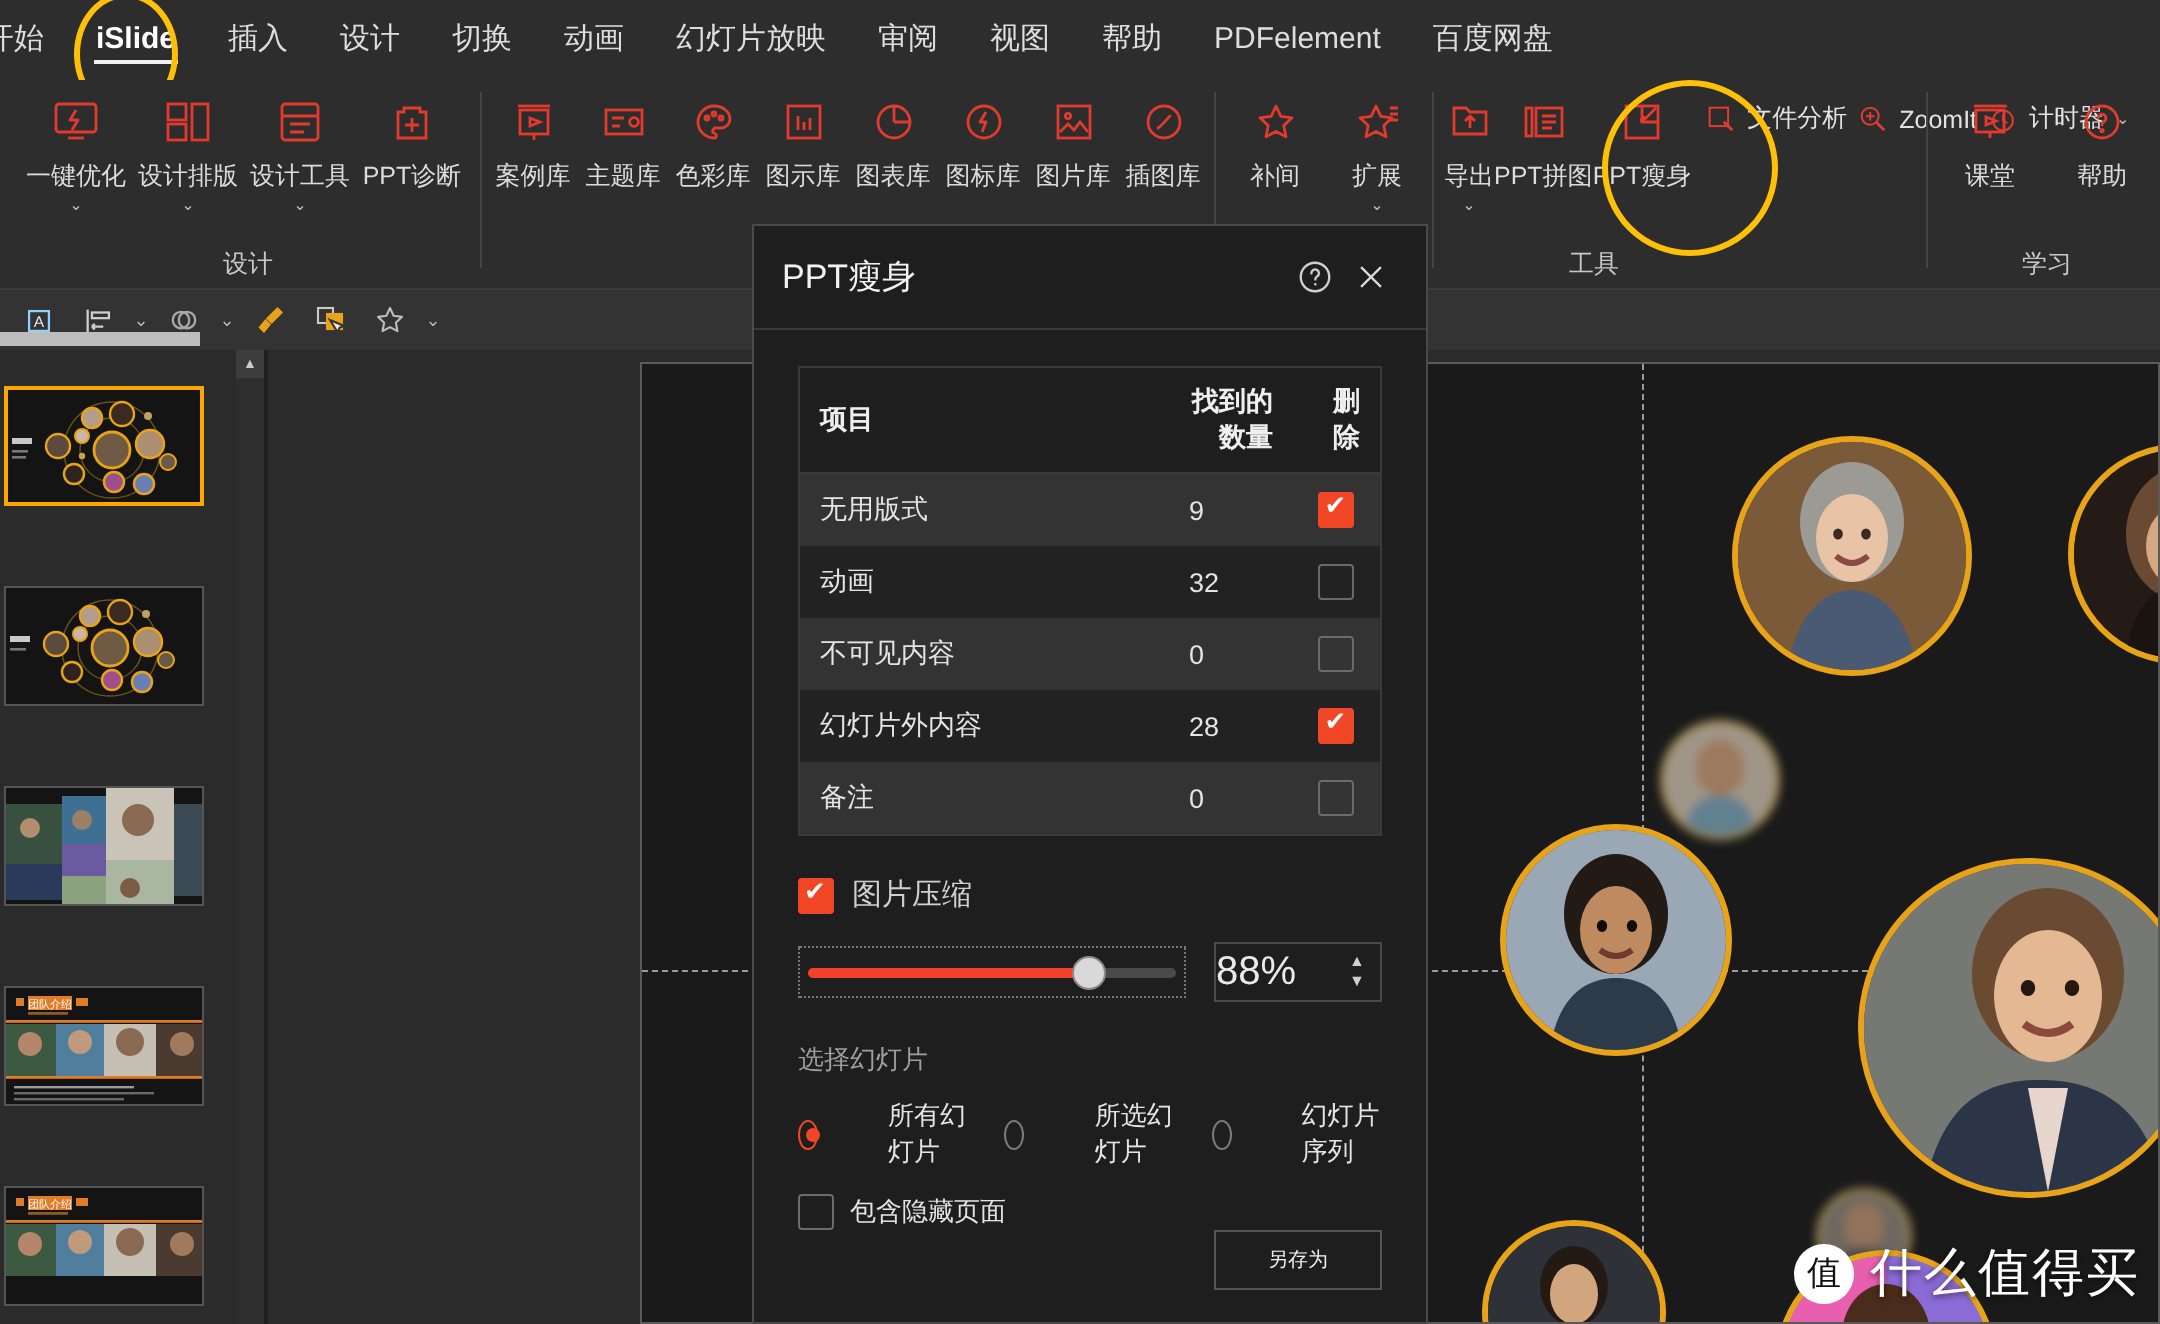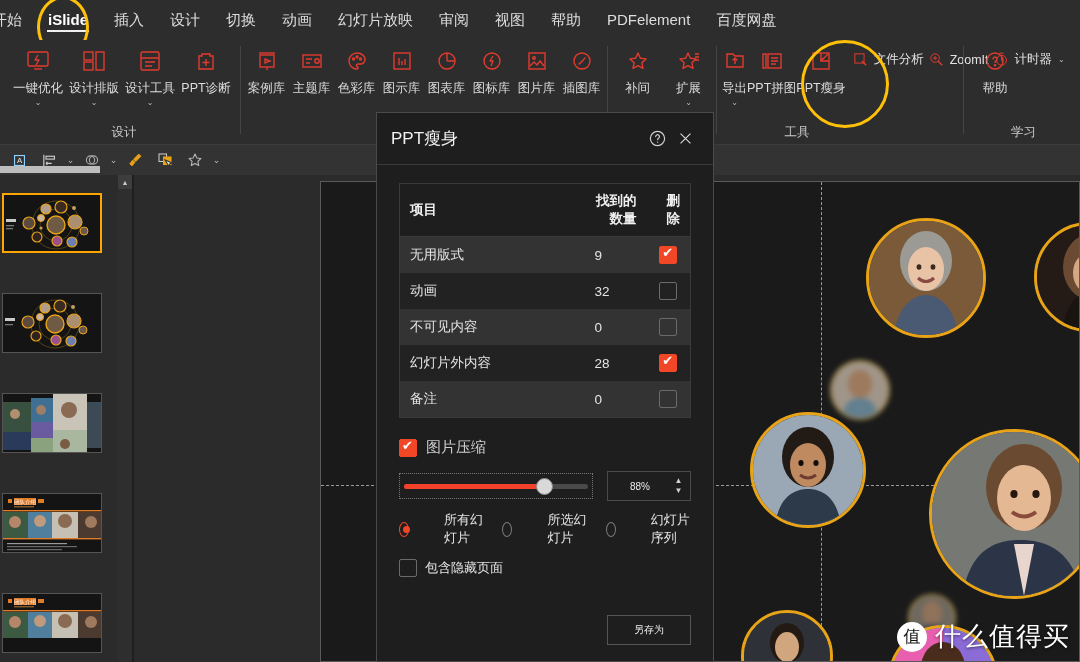--- a/index.html
+++ b/index.html
@@ -153,21 +153,21 @@
   #strack{ position:absolute; left:4px; right:4px; height:5px; background:#4a4a4a; border-radius:3px; }
   #sfill{ position:absolute; left:4px; width:73%; height:5px; background:#f2402a; border-radius:3px; }
   #sthumb{
     position:absolute; left:71%; width:17px; height:17px; border-radius:50%;
     background:#d9d9d9; border:1px solid #8a8a8a;
   }
   #spin{
     width:84px; height:30px; margin-left:14px; border:1px solid #4a4a4a;
     display:flex; align-items:center; background:#1e1e1e;
   }
-  #spin .v{ flex:1; font-size:10px; color:#eaeaea; text-align:center; }
+  #spin .v{ flex:1; font-size:20px; color:#eaeaea; text-align:left; }
   #spin .arr{ width:18px; display:flex; flex-direction:column; align-items:center; padding-right:5px; }
   #spin .arr span{ font-size:8px; color:#d0d0d0; line-height:10px; }
   #sel-title{ font-size:13px; color:#9e9e9e; margin-top:20px; }
   #radios{ display:flex; align-items:center; margin-top:10px; }
   .radio{
     width:15px; height:15px; border-radius:50%; border:1px solid #7a7a7a;
     display:inline-block; vertical-align:middle; position:relative; cursor:pointer;
   }
   .radio.on{ border-color:#f24726; }
   .radio.on::after{
@@ -426,20 +426,31 @@
           <span class="caret">⌄</span>
         </div>
       </div>
     </div>
     <div class="glabel" style="width:150px; left:0;">工具</div>
   </div>
   <div class="gsep" style="left:963px;"></div>
 
   <div class="rgroup" style="left:967px; width:113px;">
     <div class="items">
+      <div class="rbtn">
+        <span class="ico">
+          <svg class="ic" width="24" height="24" viewBox="0 0 24 24">
+              <path d="M4 4h16"></path>
+              <rect x="5" y="6" width="14" height="11"></rect>
+              <path d="M10 9.5l5 2-5 2z"></path>
+              <path d="M12 17v3"></path>
+            </svg>
+        </span>
+        <span class="lbl">课堂</span>
+      </div>
       <div class="rbtn">
         <span class="ico">
           <svg class="ic" width="24" height="24" viewBox="0 0 24 24">
               <circle cx="12" cy="12" r="8"></circle>
               <path d="M10 10a2 2 0 113 1.8c-.6.4-1 .8-1 1.7" stroke-linecap="round"></path>
               <circle cx="12" cy="16.3" r=".6" fill="#e23b2e"></circle>
             </svg>
         </span>
         <span class="lbl">帮助</span>
       </div>
@@ -778,20 +789,21 @@
       </div>
       <div id="spin">
         <div class="v">88%</div>
         <div class="arr">
           <span>▲</span>
           <span>▼</span>
         </div>
       </div>
     </div>
 
+    <div id="sel-title">选择幻灯片</div>
 
     <div id="radios">
       <div class="ritem">
         <span class="radio on"></span>
         <span class="rlbl">所有幻灯片</span>
       </div>
       <div class="ritem">
         <span class="radio"></span>
         <span class="rlbl">所选幻灯片</span>
       </div>

